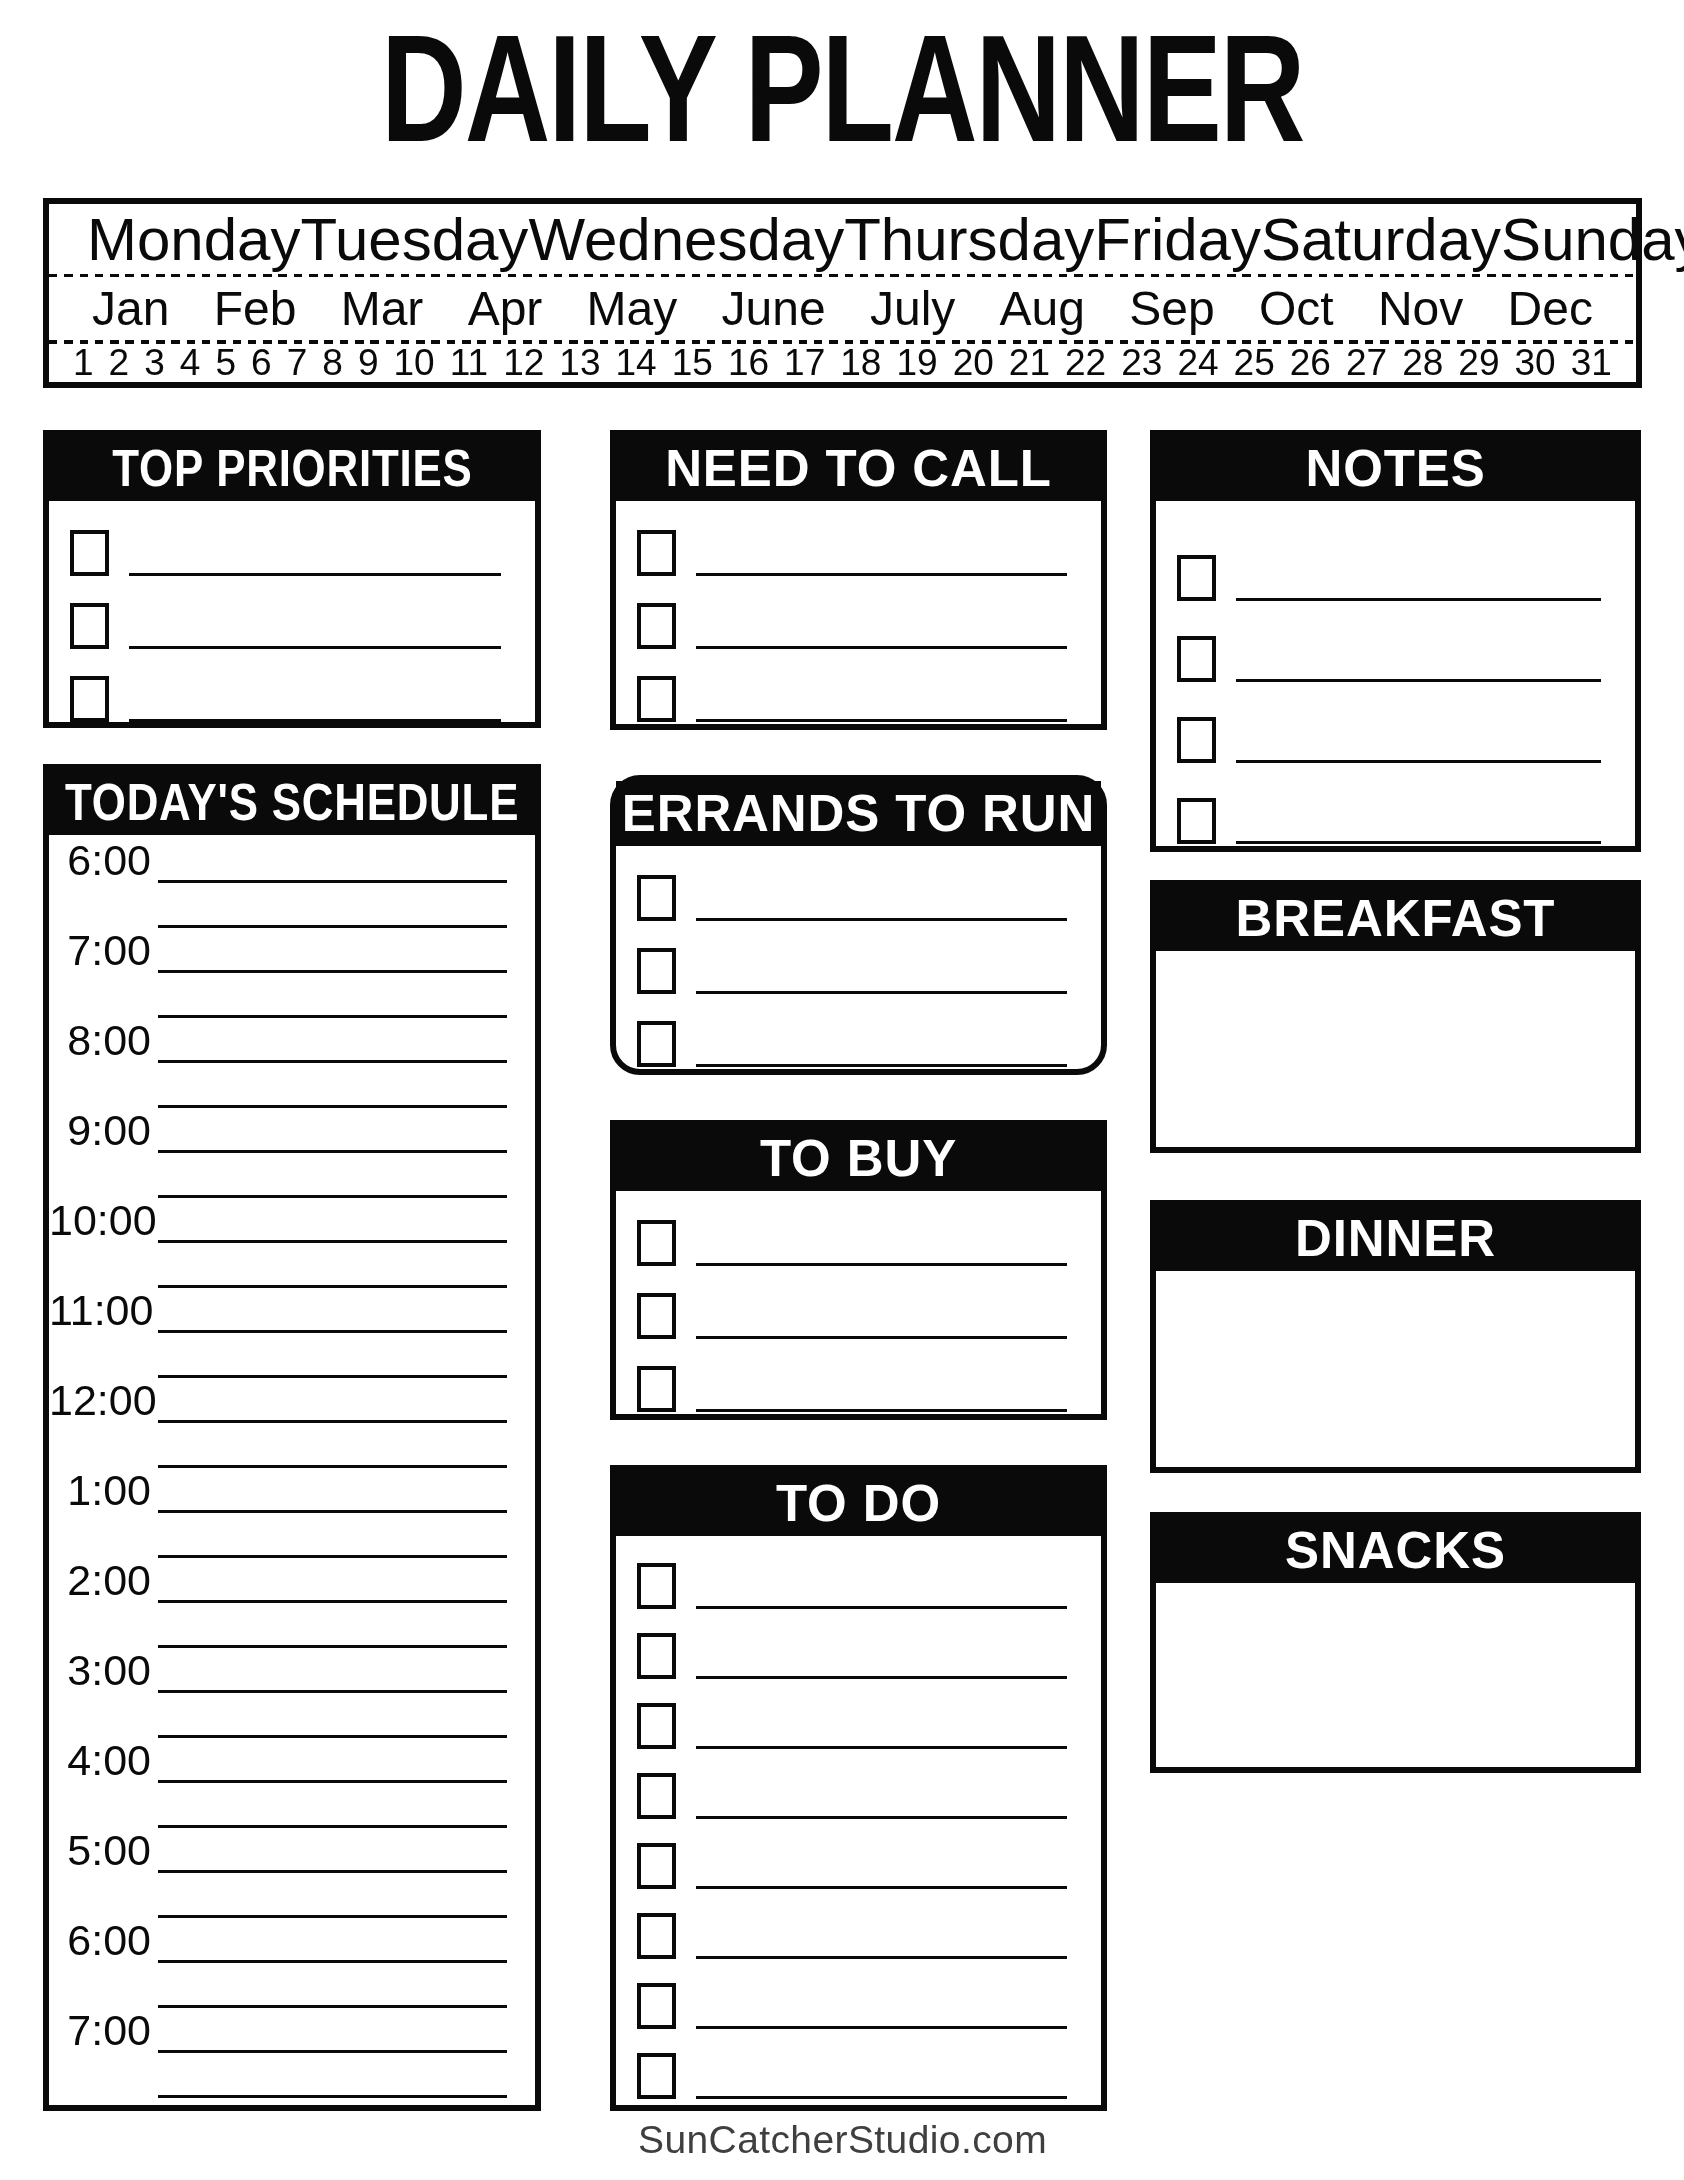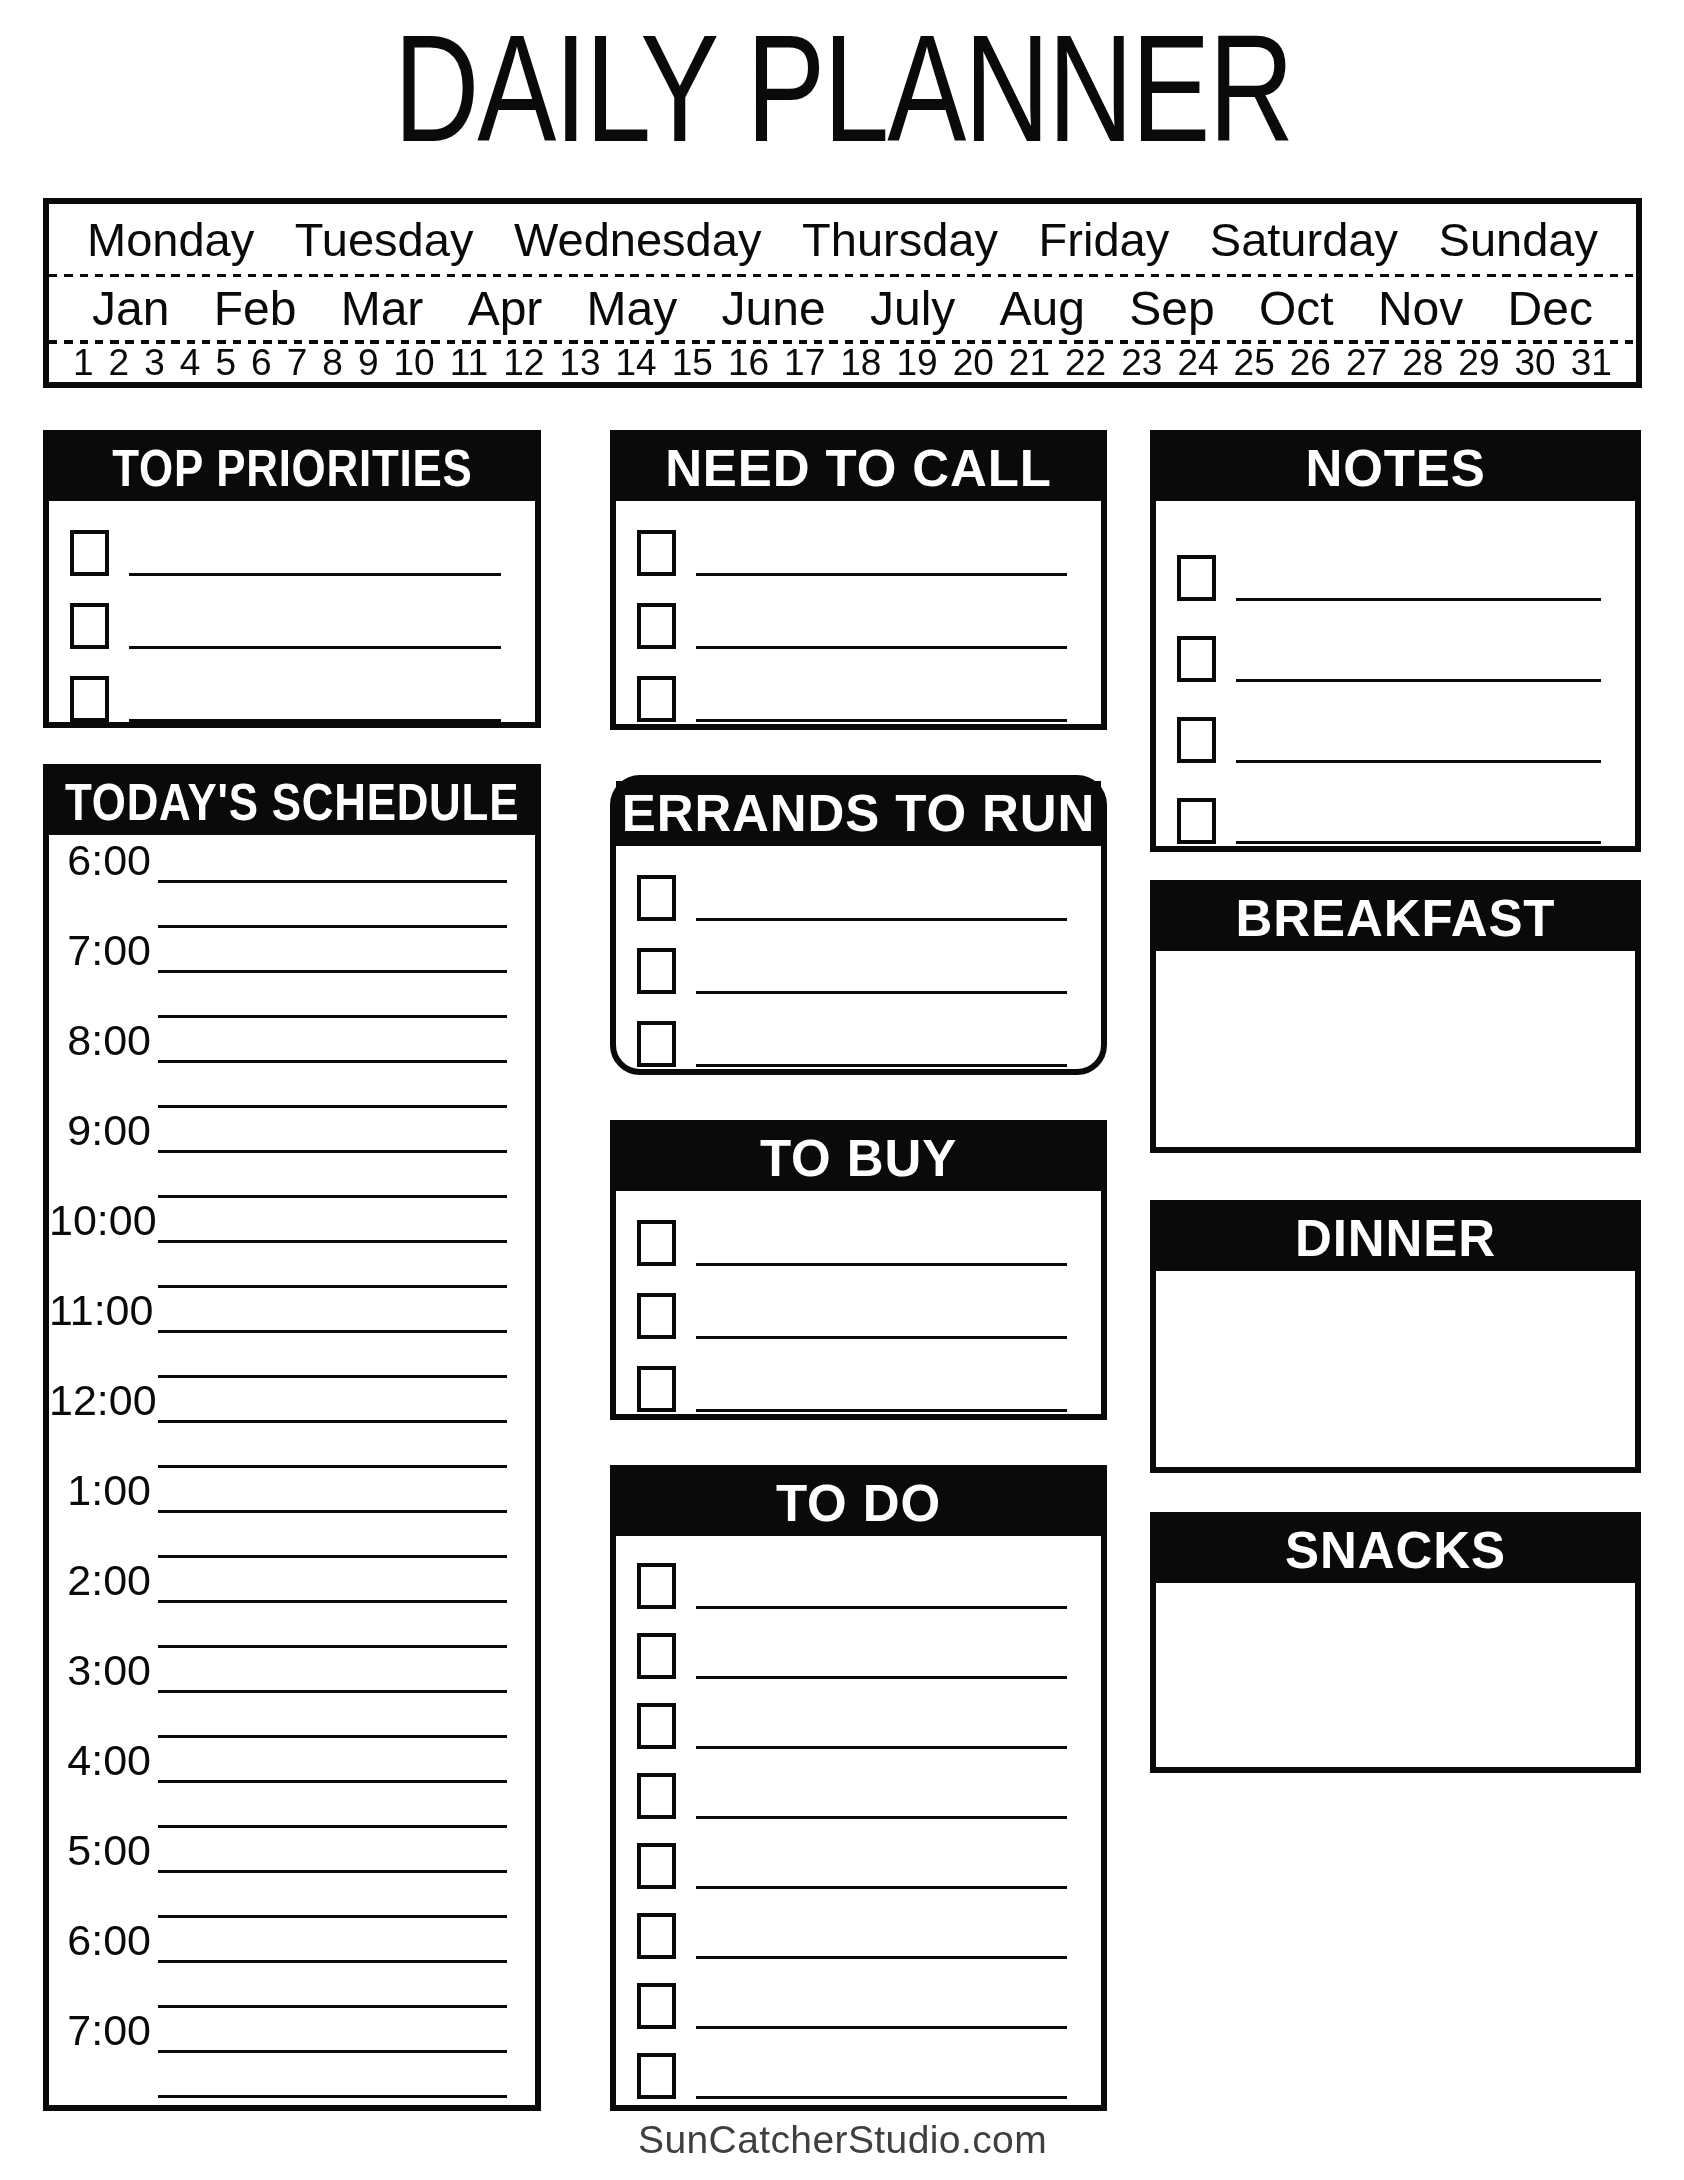--- a/index.html
+++ b/index.html
@@ -8,31 +8,31 @@
     width:1685px;height:2181px;
     background:#ffffff;
     font-family:"Liberation Sans","DejaVu Sans",sans-serif;
     color:#0a0a0a;
     overflow:hidden;
   }
   
   .title{
     position:absolute;top:12px;left:0;right:0;
     text-align:center;line-height:1;
-    font-weight:normal;font-size:152px;letter-spacing:-2.6px;
+    font-weight:bold;font-size:152px;letter-spacing:-2.6px;
     white-space:nowrap;
   }
   .title .squeeze{display:inline-block;transform:scaleX(0.78);transform-origin:center;}
   
   .calendar{
     position:absolute;left:43px;top:198px;width:1599px;height:190px;
     border:6.8px solid #0a0a0a;box-sizing:border-box;background:#fff;
   }
   .cal-row{display:flex;justify-content:space-between;align-items:center;white-space:nowrap;}
-  .cal-days{height:70px;padding:0 38px;font-size:47px;}
+  .cal-days{height:70px;padding:0 38px;font-size:60px;}
   .cal-months{height:63px;padding:0 43px;font-size:48px;}
   .cal-dates{height:37px;padding:0 24px;font-size:37px;line-height:1;}
   .dotted{
     height:3.4px;
     background:repeating-linear-gradient(90deg,#0a0a0a 0 8.5px,transparent 8.5px 15.3px);
   }
   
   .col{position:absolute;top:430px;}
   .col1{left:43px;width:498px;}
   .col2{left:610px;width:497px;}

